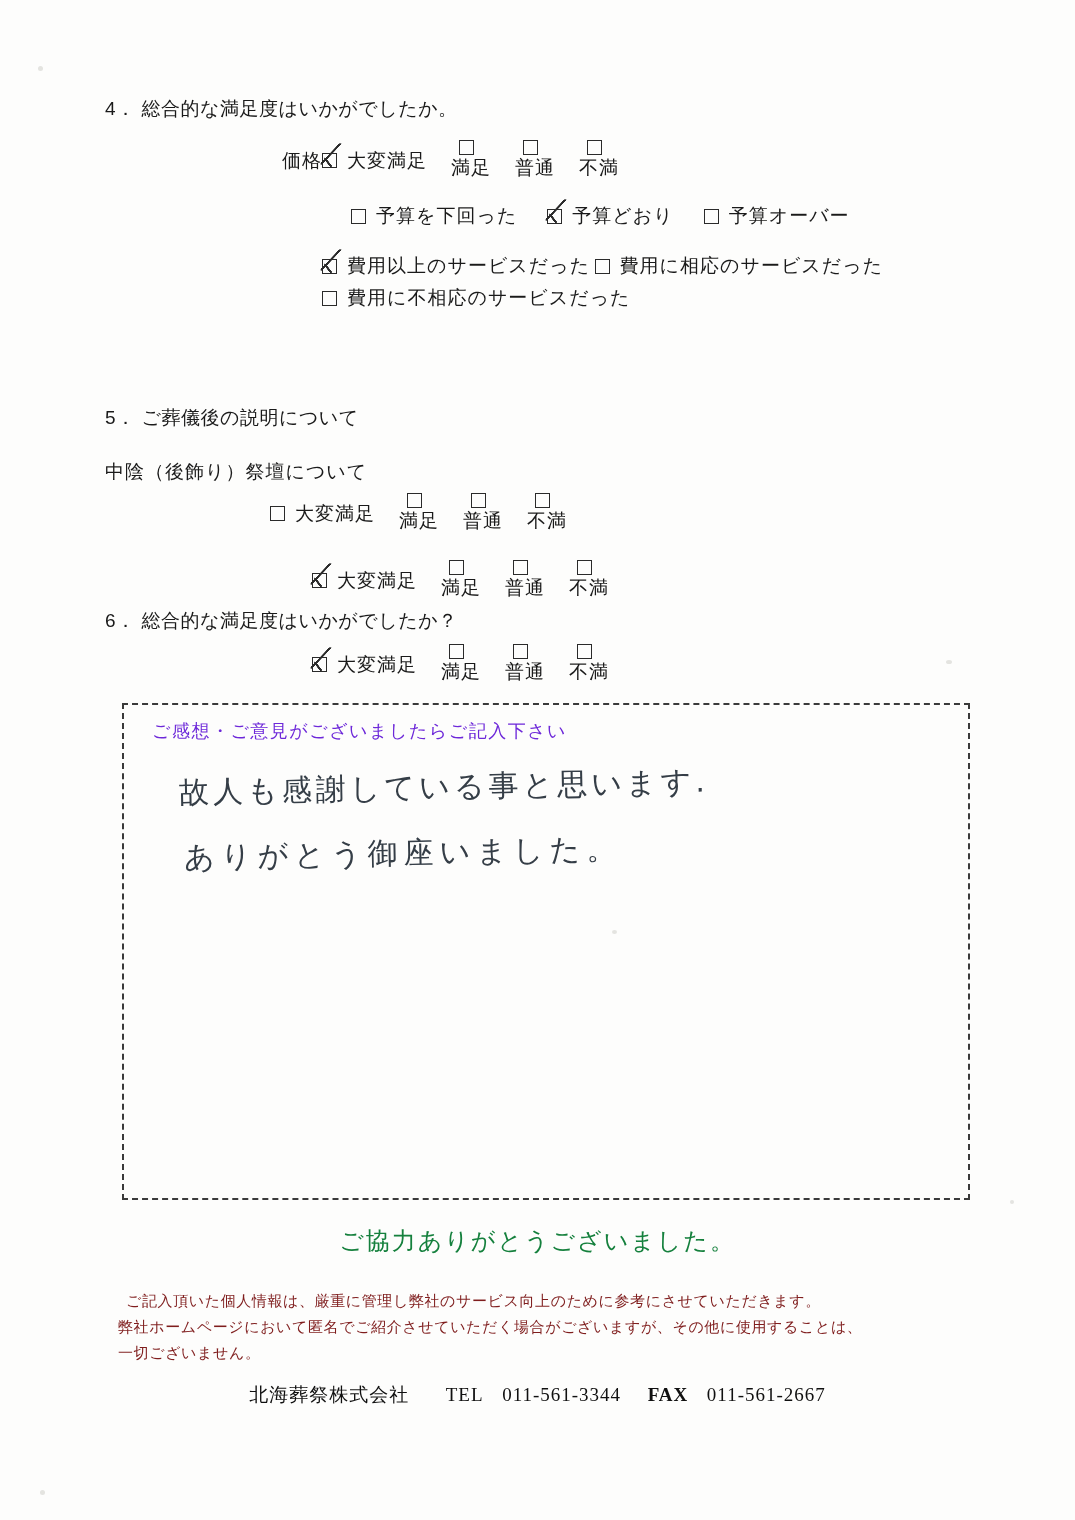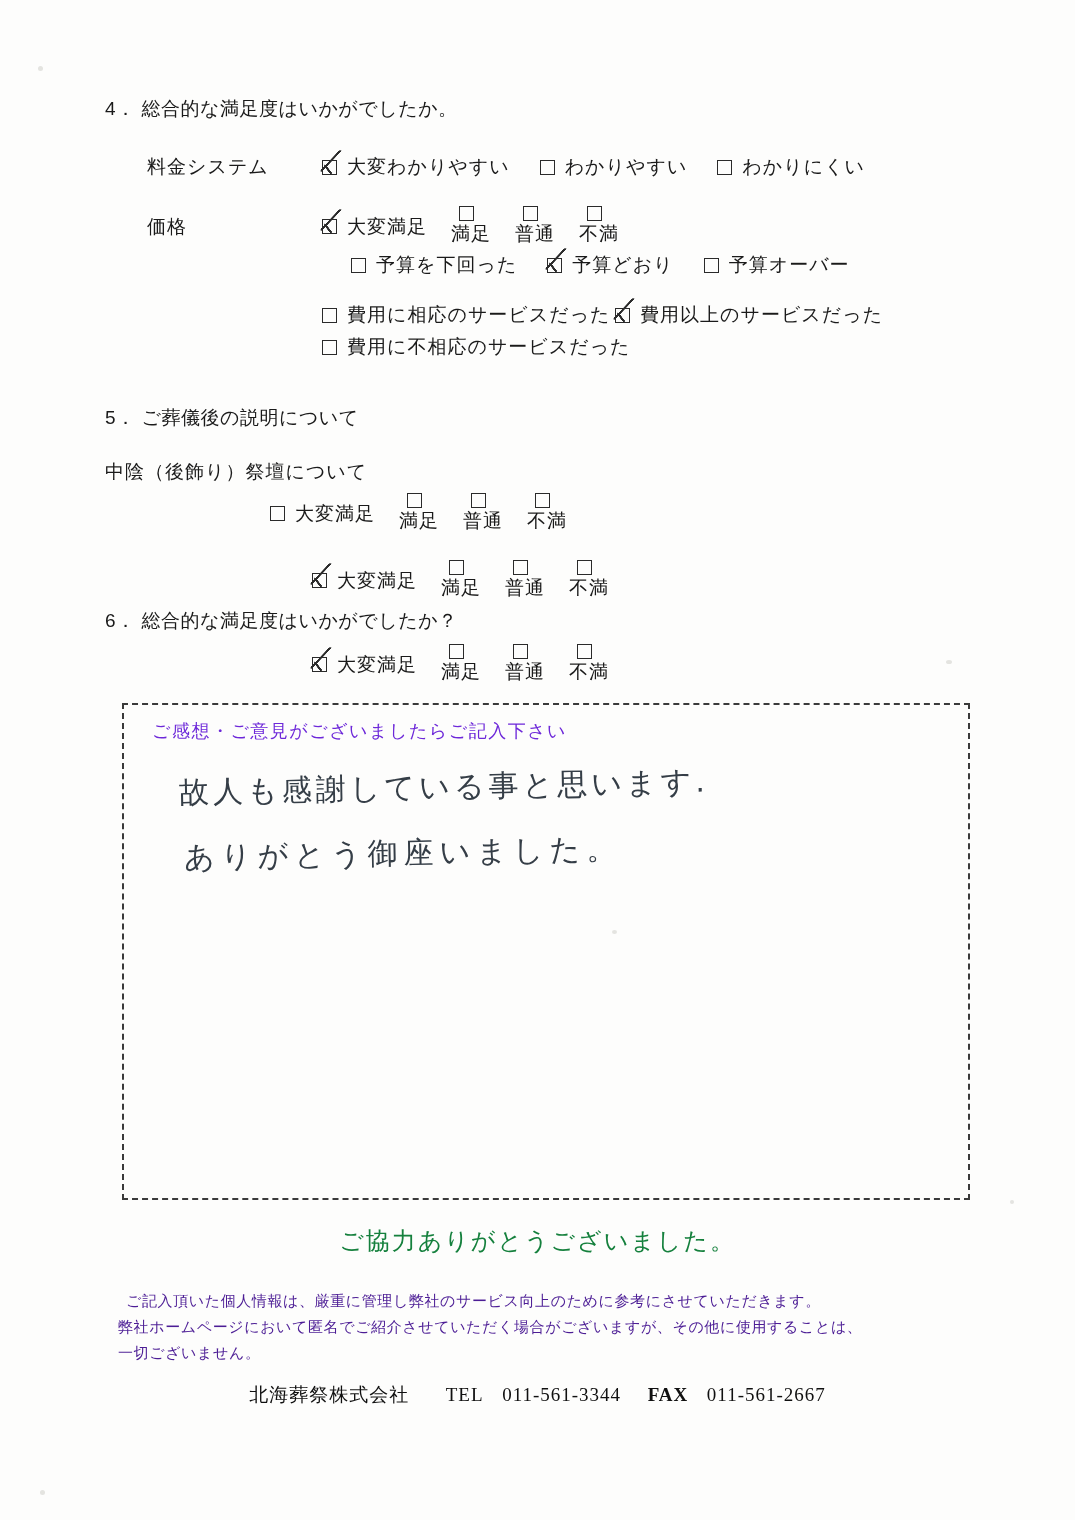--- a/index.html
+++ b/index.html
@@ -132,21 +132,21 @@
     font-size: 24px;
     letter-spacing: 2px;
     color: #15803d;
   }
 
   .fineprint {
     position: absolute;
     font-size: 15px;
     line-height: 26px;
     letter-spacing: 0.6px;
-    color: #4c1d95;
+    color: #7f1d1d;
   }
 
   .company {
     position: absolute;
     width: 100%;
     text-align: center;
     font-size: 19px;
     letter-spacing: 1px;
     color: #101010;
   }
@@ -168,79 +168,64 @@
   <div class="speck" style="left:612px; top:930px; width:5px; height:4px;"></div>
   <div class="speck" style="left:40px;  top:1490px;width:5px; height:5px;"></div>
   <div class="speck" style="left:1010px;top:1200px;width:4px; height:4px;"></div>
 
   <div class="qblock" style="left:105px; top:96px;">
     <div class="row">
       <span class="qtitle">4．</span>
       <span class="qtitle" style="margin-left:6px;">総合的な満足度はいかがでしたか。</span>
     </div>
 
-    <div class="row" style="margin-top:32px; margin-left:42px;">
-      <span class="label" style="width:175px; display:inline-block;">料金システム</span>
-      <span class="opt">
-        <span class="box checked"></span>
-        <span class="txt">大変わかりやすい</span>
-      </span>
-      <span class="opt gap-l">
-        <span class="box"></span>
-        <span class="txt">わかりやすい</span>
-      </span>
-      <span class="opt gap-l">
-        <span class="box"></span>
-        <span class="txt">わかりにくい</span>
-      </span>
-    </div>
-
-    <div class="row" style="margin-top:26px; margin-left:42px;">
+
+    <div class="row" style="margin-top:18px; margin-left:42px;text-align:right;">
       <span class="label" style="width:175px; display:inline-block;">価格</span>
       <span class="opt">
         <span class="box checked"></span>
         <span class="txt">大変満足</span>
       </span>
       <span class="opt gap-m">
         <span class="box"></span>
         <span class="txt">満足</span>
       </span>
       <span class="opt gap-m">
         <span class="box"></span>
         <span class="txt">普通</span>
       </span>
       <span class="opt gap-m">
         <span class="box"></span>
         <span class="txt">不満</span>
       </span>
     </div>
 
-    <div class="row" style="margin-top:5px; margin-left:217px;padding-left:29px;">
+    <div class="row" style="margin-top:22px; margin-left:217px;padding-left:29px;">
       <span class="opt">
         <span class="box"></span>
         <span class="txt">予算を下回った</span>
       </span>
       <span class="opt gap-l">
         <span class="box checked"></span>
         <span class="txt">予算どおり</span>
       </span>
       <span class="opt gap-l">
         <span class="box"></span>
         <span class="txt">予算オーバー</span>
       </span>
     </div>
 
     <div class="stack" style="margin-top:24px; margin-left:217px;">
       <div class="opt">
-        <span class="box"></span>
-        <span class="txt">費用に相応のサービスだった</span>
-      </div>
-      <div class="opt">
         <span class="box checked"></span>
         <span class="txt">費用以上のサービスだった</span>
+      </div>
+      <div class="opt">
+        <span class="box"></span>
+        <span class="txt">費用に相応のサービスだった</span>
       </div>
       <div class="opt">
         <span class="box"></span>
         <span class="txt">費用に不相応のサービスだった</span>
       </div>
     </div>
   </div>
 
   <div class="qblock" style="left:105px; top:405px;">
     <div class="row">

